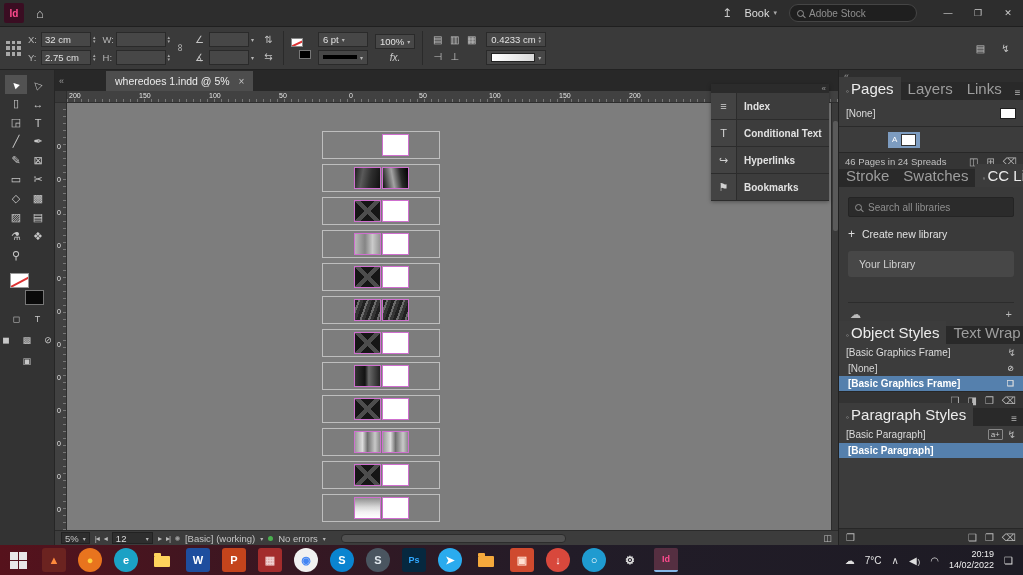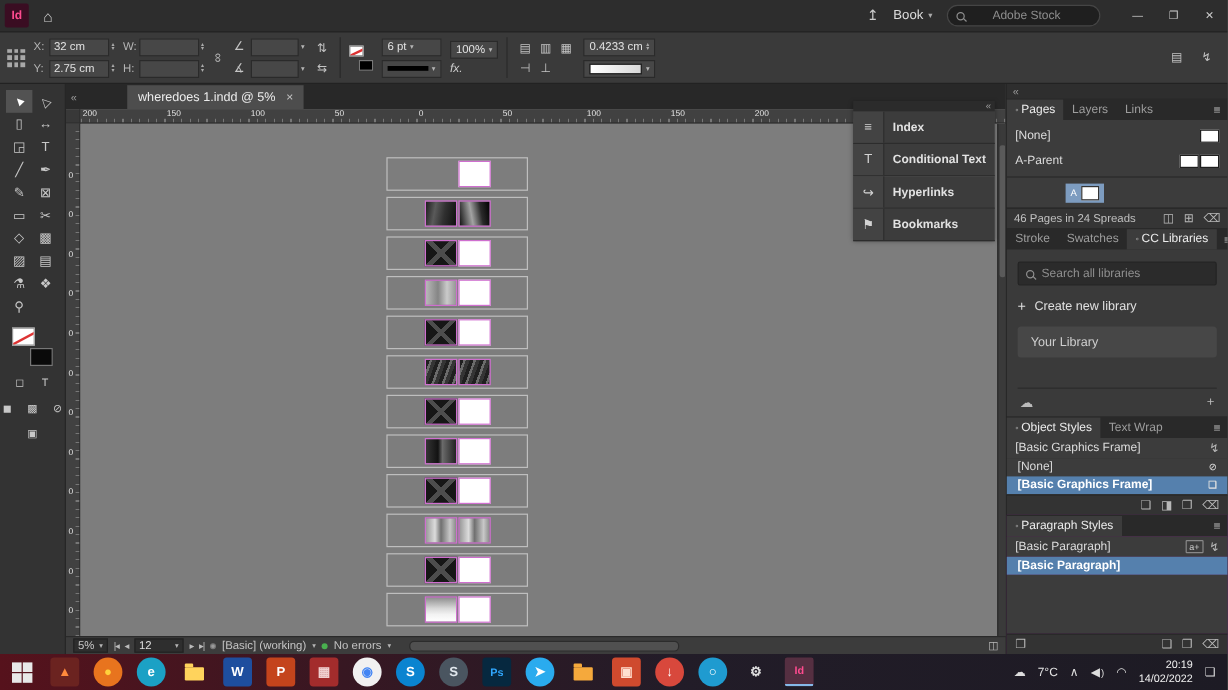--- a/index.html
+++ b/index.html
@@ -13,21 +13,21 @@
   .id-logo { width: 20px; height: 20px; margin: 0 5px 0 4px; background: #3a0d22; color: #ff4b8f;
              font-weight: bold; font-size: 10px; display: flex; align-items: center; justify-content: center; border-radius: 2px; }
   .home-icon { width: 22px; text-align: center; font-size: 13px; color: #cfcfcf; }
   .menus { display: flex; height: 100%; }
   .menu-item { padding: 0 9px; display: flex; align-items: center; cursor: default; }
   .menubar-right { margin-left: auto; display: flex; align-items: center; gap: 12px; }
   .share-icon { font-size: 12px; color: #ccc; }
   .book { display: flex; align-items: center; gap: 4px; font-size: 11px; color: #ddd; }
   .book .car { font-size: 7px; color: #aaa; }
   .stock-search { width: 128px; height: 18px; background: #1f1f1f; border: 1px solid #454545; border-radius: 9px;
-                  display: flex; align-items: center; padding: 0 7px; gap: 23px; justify-content: center; }
+                  display: flex; align-items: center; padding: 0 7px; gap: 5px; justify-content: center; }
   .mag { width: 7px; height: 7px; border: 1px solid #8f8f8f; border-radius: 50%; position: relative; flex: none; }
   .mag::after { content: ""; position: absolute; width: 4px; height: 1px; background: #8f8f8f;
                 transform: rotate(45deg); right: -3px; bottom: -1px; }
   .stock-input { background: transparent; border: none; outline: none; color: #bbb; font-size: 10px; width: 100%;
                  font-family: "Liberation Sans", sans-serif; }
   input::placeholder { color: #8f8f8f; font-style: normal; }
   .win-controls { display: flex; margin-left: 4px; }
   .win-btn { width: 30px; height: 26px; display: flex; align-items: center; justify-content: center; font-size: 9px; color: #ccc; }
 
   
@@ -51,21 +51,21 @@
   .sw-pair { position: relative; width: 20px; height: 21px; flex: none; }
   .sw-fill { position: absolute; top: 0; left: 0; width: 12px; height: 9px; background: #fff; border: 1px solid #888; overflow: hidden; }
   .sw-fill::after { content: ""; position: absolute; left: -3px; top: 3px; width: 20px; height: 1.5px; background: #d33;
                     transform: rotate(-25deg); }
   .sw-stroke { position: absolute; bottom: 0; right: 0; width: 12px; height: 9px; background: #000; border: 1px solid #777; }
   .dd { display: flex; align-items: center; gap: 3px; background: #474747; border: 1px solid #2a2a2a;
         height: 15px; padding: 0 4px; color: #e2e2e2; }
   .dd .car, .car { font-size: 6px; color: #b5b5b5; }
   .stroke-line { width: 34px; height: 4px; background: #000; }
   .grad-box { width: 44px; height: 9px; background: linear-gradient(90deg,#ffffff,#d8d8d8); border: 1px solid #222; }
-  .fx { font-size: 10px; color: #ccc; font-style: italic; }
+  .fx { font-size: 10px; color: #ccc; font-style: italic; text-align: center; }
   .cb-right { margin-left: auto; display: flex; align-items: center; gap: 10px; padding-right: 4px; }
 
   
   .toolbar { position: absolute; left: 0; top: 70px; width: 55px; height: 475px; background: #333;
              border-right: 1px solid #262626; display: flex; flex-direction: column; align-items: center; padding-top: 5px; z-index: 10; }
   .tool-grid { display: grid; grid-template-columns: 22px 22px; }
   .tool { width: 22px; height: 19px; display: flex; align-items: center; justify-content: center; color: #c8c8c8; font-size: 11px; }
   .tool.active { background: #525252; color: #fff; }
   .tool .g.rot { display: inline-block; transform: scale(-1,1) rotate(-45deg); font-size: 10px; }
   .tb-swatches { margin-top: 8px; position: relative; width: 34px; height: 32px; }
@@ -140,21 +140,21 @@
   .sb-scroll { flex: 1; max-width: 225px; height: 9px; background: #505050; border: 1px solid #2c2c2c;
                border-radius: 4px; margin-left: 10px; }
   .sb-end { margin-left: auto; font-size: 9px; color: #bbb; }
 
   
   .rightdock { position: absolute; left: 838px; top: 70px; width: 185px; height: 475px; background: #333;
                border-left: 1px solid #222; display: flex; flex-direction: column; color: #ccc; }
   .rd-header { height: 12px; background: #2e2e2e; display: flex; align-items: center; padding: 0 5px;
                color: #999; font-size: 9px; flex: none; }
   .ptabs { height: 18px; background: #292929; display: flex; align-items: flex-end; flex: none; }
-  .ptab { padding: 3px 7px 3px; font-size: 10px; color: #9d9d9d; white-space: nowrap; }
+  .ptab { padding: 3px 7px 3px; font-size: 15px; color: #9d9d9d; white-space: nowrap; }
   .ptab.active { background: #3c3c3c; color: #ececec; }
   .ptab.active::before { content: "◦ "; font-size: 8px; color: #bbb; }
   .ptab-menu { margin-left: auto; color: #b5b5b5; padding: 0 6px 2px; font-size: 10px; }
   .pages-body { background: #3c3c3c; padding: 3px 0 2px; flex: none; }
   .prow { height: 21px; display: flex; align-items: center; padding: 0 7px; }
   .prow .lbl { font-size: 10px; color: #dcdcdc; }
   .thumbs { margin-left: auto; display: flex; gap: 1px; }
   .pthumb { width: 16px; height: 11px; background: #fff; border: 1px solid #1e1e1e; }
   .pg-div { height: 1px; background: #2a2a2a; margin: 2px 0; }
   .page-sel-row { height: 21px; display: flex; align-items: center; padding: 0 7px; }
@@ -586,27 +586,20 @@
         <span class="ptab-menu">≡</span>
     </div>
     <div class="pages-body">
       <div id="pages-rows">
           <div class="prow">
             <div class="lbl">[None]</div>
             <div class="thumbs">
               <div class="pthumb"></div>
             </div>
           </div>
-          <div class="prow">
-            <div class="lbl">A-Parent</div>
-            <div class="thumbs">
-              <div class="pthumb"></div>
-              <div class="pthumb"></div>
-            </div>
-          </div>
         </div>
       <div class="pg-div"></div>
       <div class="page-sel-row">
         <div class="page-sel">
           <span class="sel-lbl">A</span>
           <span class="sel-thumb"></span>
         </div>
       </div>
     </div>
     <div class="pages-status">

